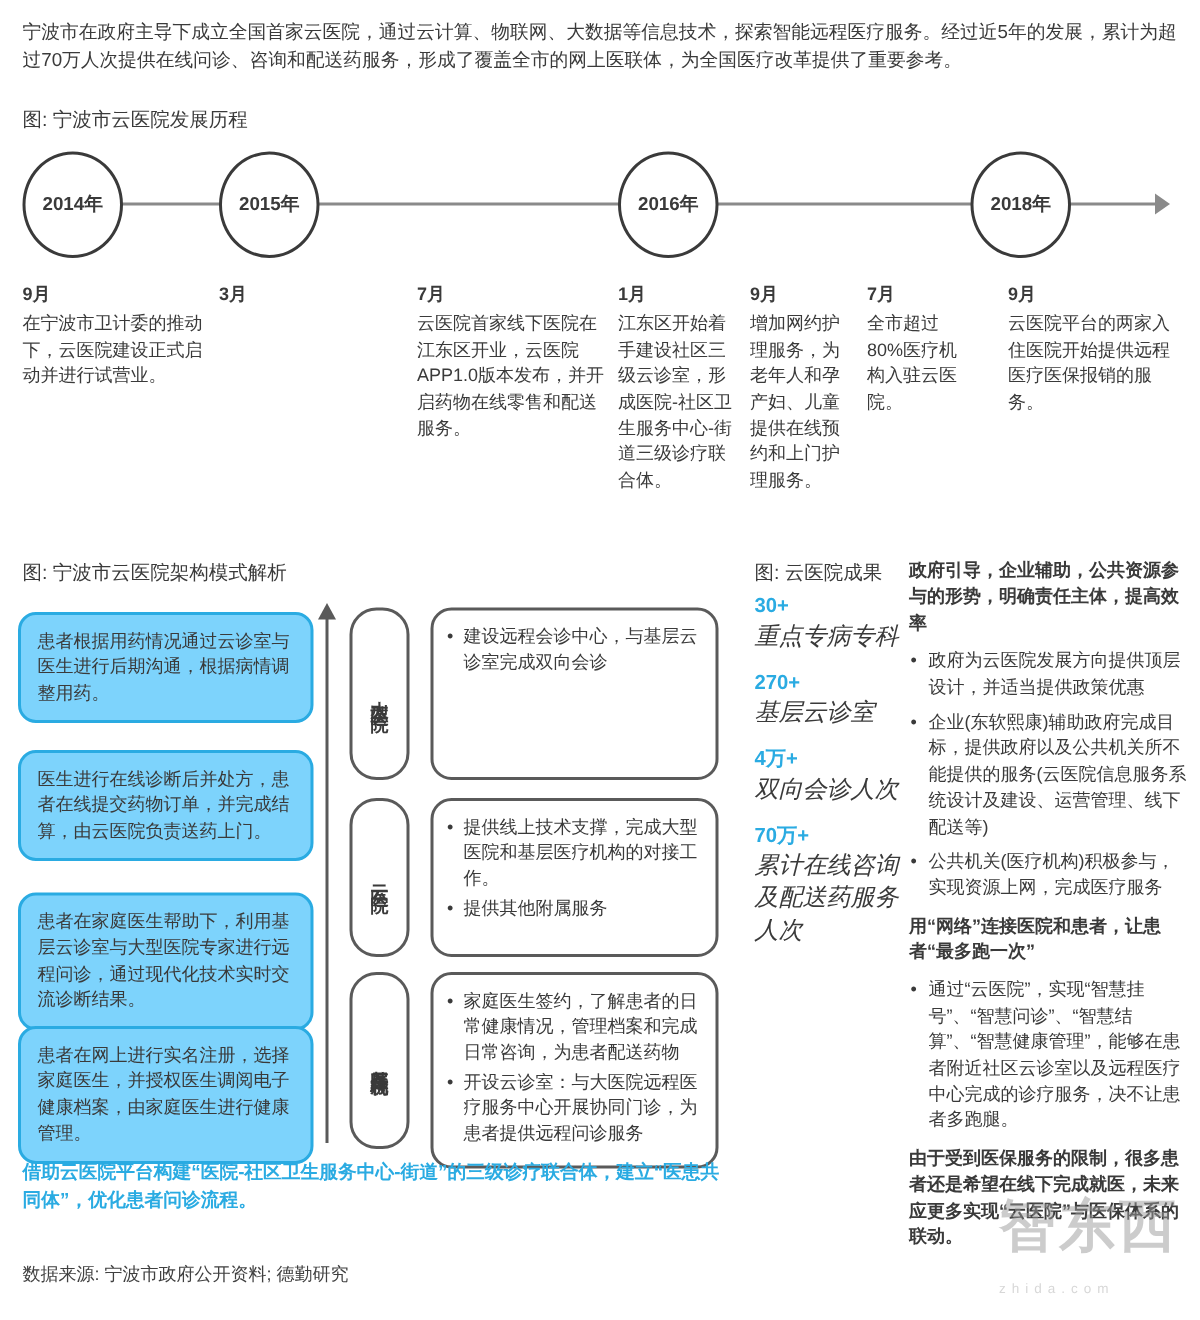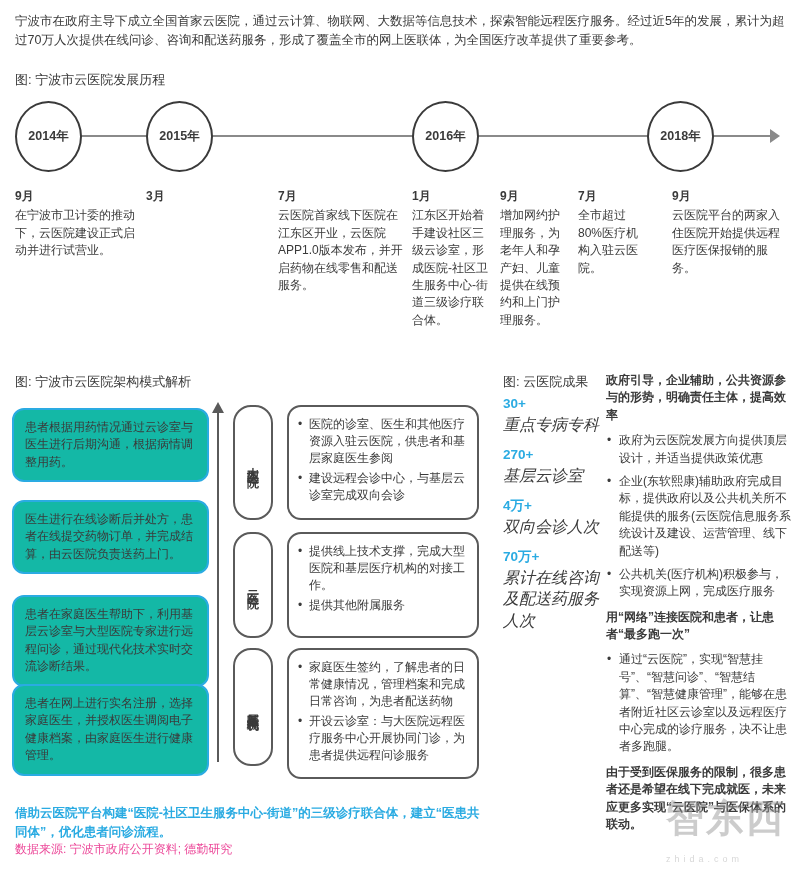--- a/index.html
+++ b/index.html
@@ -14,21 +14,21 @@
   #r-title { top:372px; left:503px; }
 
   
   .tl-line { position:absolute; top:135px; left:50px; width:722px; height:2px; background:#8a8a8a; z-index:1; }
   .tl-arrow { position:absolute; top:129px; left:770px; width:0; height:0; border-left:10px solid #8a8a8a; border-top:7px solid transparent; border-bottom:7px solid transparent; z-index:1; }
   .yc { position:absolute; top:101px; width:67px; height:71px; background:#fff; border:2px solid #3a3a3a; border-radius:50%; display:flex; align-items:center; justify-content:center; font-weight:bold; font-size:12.5px; z-index:2; }
   .ev { position:absolute; top:188px; font-size:12px; line-height:1.45; }
   .ev .m { font-weight:bold; display:block; margin-bottom:2px; }
 
   
-  .pbox { position:absolute; left:12px; width:197px; border:2px solid #2aabe2; border-radius:12px; padding:9px 11px; font-size:12px; line-height:1.45; background:#14b8a6; }
+  .pbox { position:absolute; left:12px; width:197px; border:2px solid #2aabe2; border-radius:12px; padding:9px 11px; font-size:12px; line-height:1.45; background:#7dd3fc; }
   .up-line { position:absolute; left:217px; top:412px; width:2px; height:350px; background:#5a5a5a; }
   .up-head { position:absolute; left:212px; top:402px; width:0; height:0; border-bottom:11px solid #5a5a5a; border-left:6px solid transparent; border-right:6px solid transparent; }
 
   
   .tier-label { position:absolute; left:233px; width:40px; border:2px solid #5a5a5a; border-radius:18px; background:#fff; display:flex; align-items:center; justify-content:center; font-size:12px; font-weight:bold; writing-mode:vertical-lr; text-orientation:upright; letter-spacing:3px; }
   .tier-box { position:absolute; left:287px; width:192px; border:2px solid #5a5a5a; border-radius:14px; background:#fff; padding:9px 10px 9px 8px; }
   .tier-box ul { list-style:none; }
   .tier-box li { position:relative; padding-left:12px; margin-bottom:4px; font-size:12px; line-height:1.4; }
   .tier-box li::before { content:"•"; position:absolute; left:1px; top:0; }
 
@@ -39,22 +39,22 @@
   .stat .l { font-size:16px; line-height:1.35; display:block;font-style:italic; }
 
   
   .commentary { position:absolute; left:606px; top:372px; width:186px; font-size:12px; line-height:1.45; }
   .commentary .hd { font-weight:bold; margin-bottom:8px; }
   .commentary ul { list-style:none; margin-bottom:8px; }
   .commentary li { position:relative; padding-left:13px; margin-bottom:6px; }
   .commentary li::before { content:"•"; position:absolute; left:1px; top:0; }
   .commentary .closing { font-weight:bold; }
 
-  .note { position:absolute; left:15px; top:804px; width:468px; color:#2aabe2; font-weight:bold; font-size:12.5px; line-height:1.5; }
-  .source { position:absolute; left:15px; top:840px; font-size:12px; color:#ec4899; }
+  .note { position:absolute; left:15px; top:772px; width:468px; color:#2aabe2; font-weight:bold; font-size:12.5px; line-height:1.5; }
+  .source { position:absolute; left:15px; top:840px; font-size:12px; color:#404040; }
 
   .watermark { position:absolute; right:14px; bottom:14px; text-align:left; opacity:0.5; pointer-events:none; }
   .watermark .wm-main { font-size:38px; font-weight:bold; color:#9a9a9a; letter-spacing:2px; line-height:1; }
   .watermark .wm-sub { font-size:9px; color:#b0b0b0; letter-spacing:4px;margin-top:16px; }
 </style>
 </head>
 <body>
 
 <div class="page">
 
@@ -83,21 +83,20 @@
   <div class="pbox" style="top:500px">医生进行在线诊断后并处方，患者在线提交药物订单，并完成结算，由云医院负责送药上门。</div>
   <div class="pbox" style="top:595px">患者在家庭医生帮助下，利用基层云诊室与大型医院专家进行远程问诊，通过现代化技术实时交流诊断结果。</div>
   <div class="pbox" style="top:684px">患者在网上进行实名注册，选择家庭医生，并授权医生调阅电子健康档案，由家庭医生进行健康管理。</div>
 
   <div class="up-line"></div>
   <div class="up-head"></div>
 
   <div class="tier-label" style="top:405px;height:115px">大型医院</div>
   <div class="tier-box" style="top:405px;min-height:115px">
     <ul>
-      <li>医院的诊室、医生和其他医疗资源入驻云医院，供患者和基层家庭医生参阅</li>
       <li>建设远程会诊中心，与基层云诊室完成双向会诊</li>
     </ul>
   </div>
 
   <div class="tier-label" style="top:532px;height:106px">云医院</div>
   <div class="tier-box" style="top:532px;min-height:106px">
     <ul>
       <li>提供线上技术支撑，完成大型医院和基层医疗机构的对接工作。</li>
       <li>提供其他附属服务</li>
     </ul>

